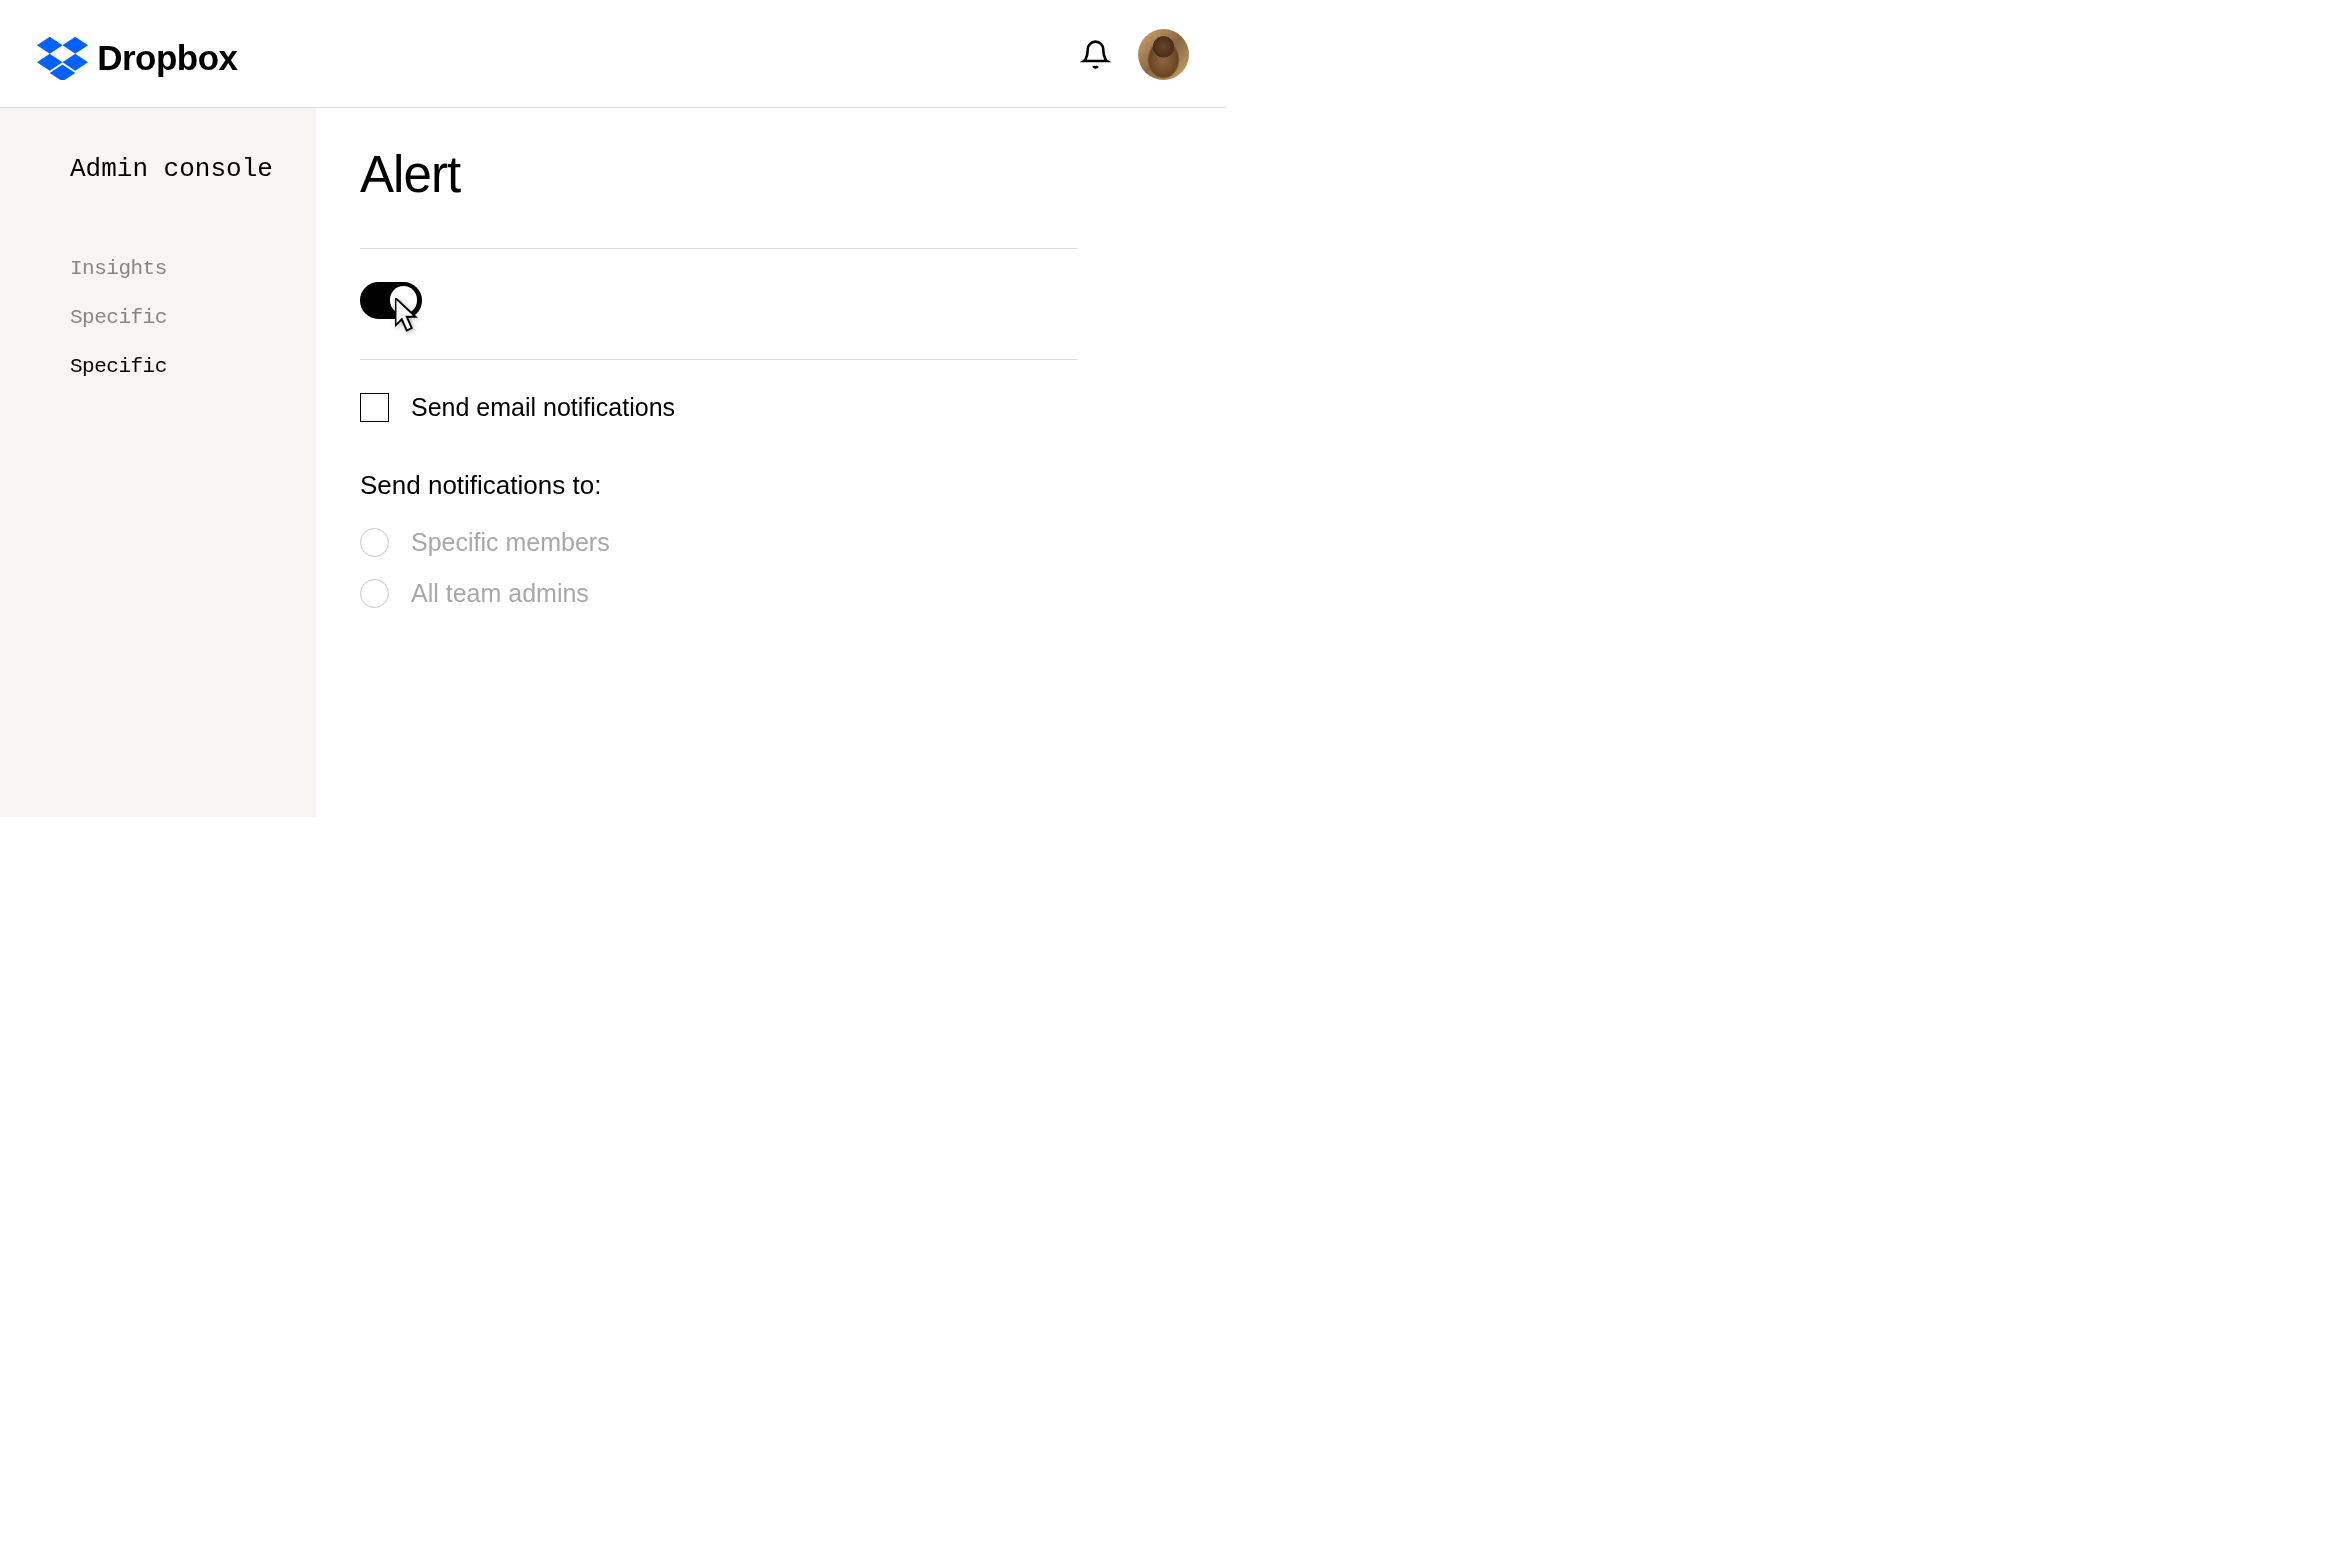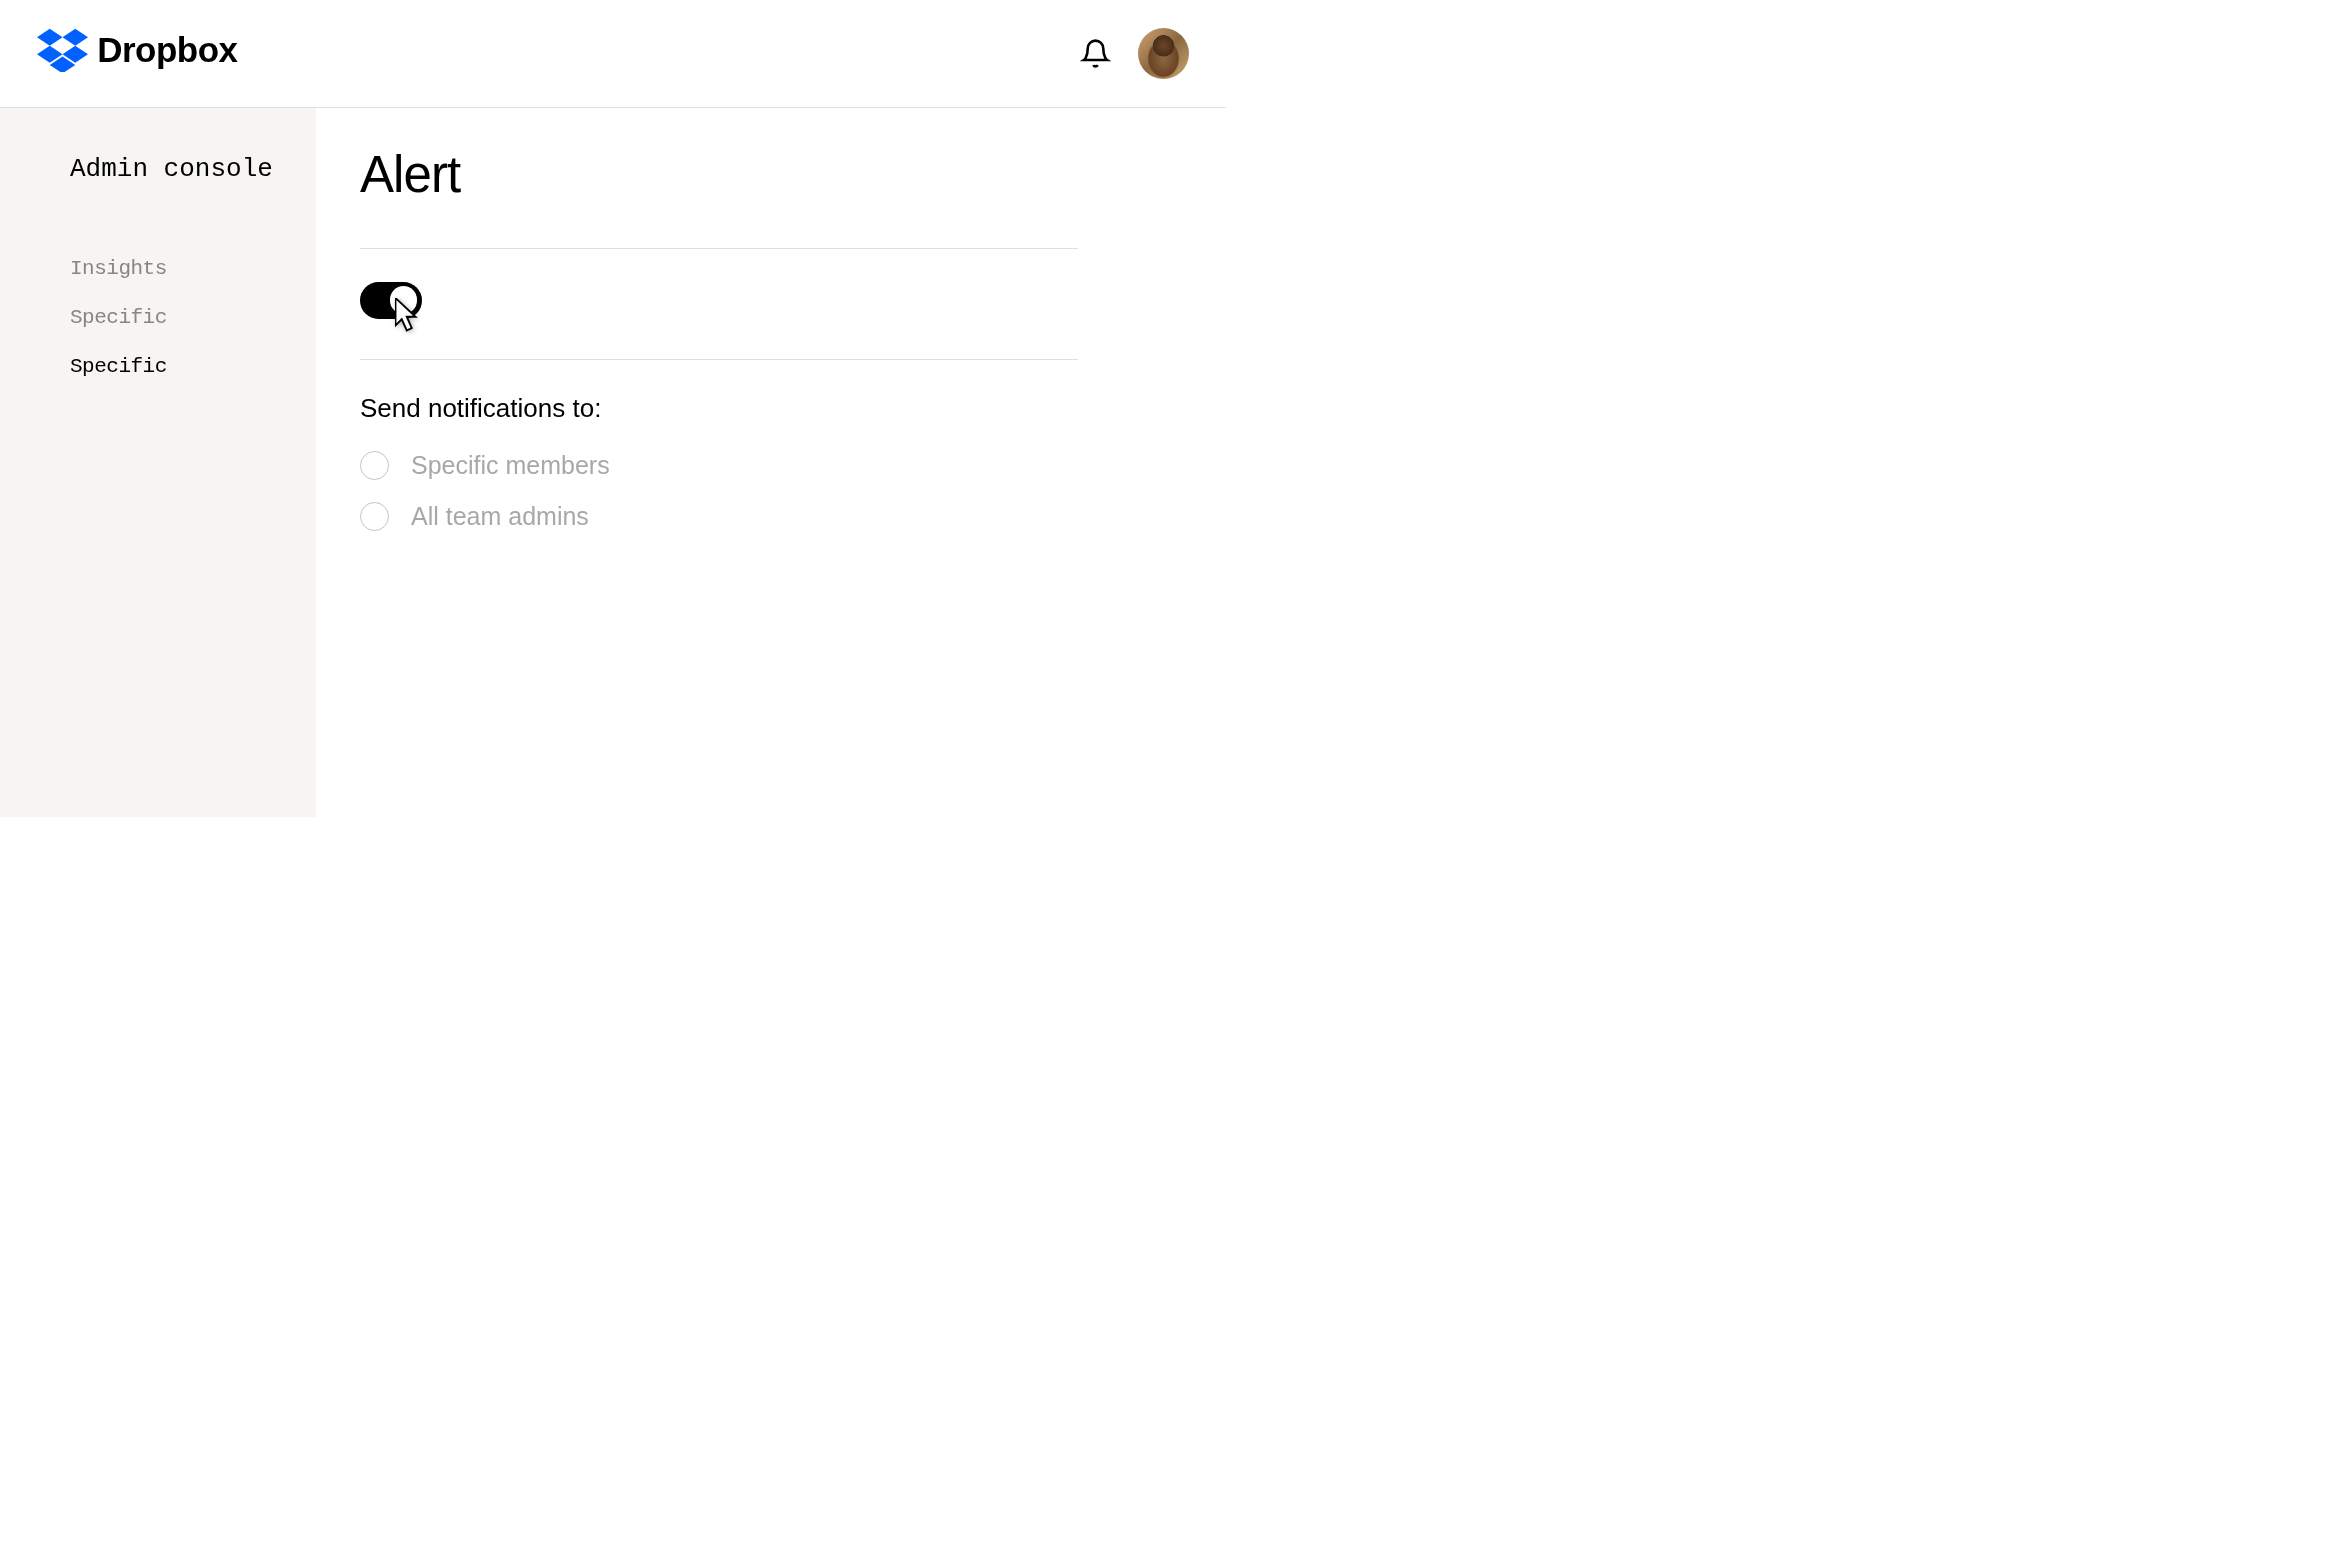--- a/index.html
+++ b/index.html
@@ -9,21 +9,21 @@
     }
     body {
       font-family: -apple-system, BlinkMacSystemFont, 'Segoe UI', Helvetica, Arial, sans-serif;
       background: #fff;
       width: 1226px;
       height: 817px;
       overflow: hidden;
     }
     .header {
       display: flex;
-      align-items: flex-start;
+      align-items: flex-end;
       justify-content: space-between;
       padding: 27.5px 37px;
       border-bottom: 0.9px solid #e0e0e0;
       height: 108px;
     }
     .logo-section {
       display: flex;
       align-items: center;
       gap: 9.2px;
     }
@@ -221,20 +221,24 @@
     <div class="divider"></div>
     <div class="toggle-wrapper">
       <div class="toggle">
         <div class="toggle-knob"></div>
       </div>
       <svg class="cursor-icon" viewBox="0 0 20 28">
         <path d="M0 0 L0 22 L5 17 L9 26 L13 24 L9 15 L16 15 Z" fill="#fff" stroke="#000" stroke-width="1.5"></path>
       </svg>
     </div>
     <div class="divider"></div>
+    <div class="checkbox-row">
+      <div class="checkbox"></div>
+      <span class="checkbox-label">Send email notifications</span>
+    </div>
     <div class="section-heading">Send notifications to:</div>
     <div class="radio-row">
       <div class="radio"></div>
       <span class="radio-label">Specific members</span>
     </div>
     <div class="radio-row">
       <div class="radio"></div>
       <span class="radio-label">All team admins</span>
     </div>
   </div>

